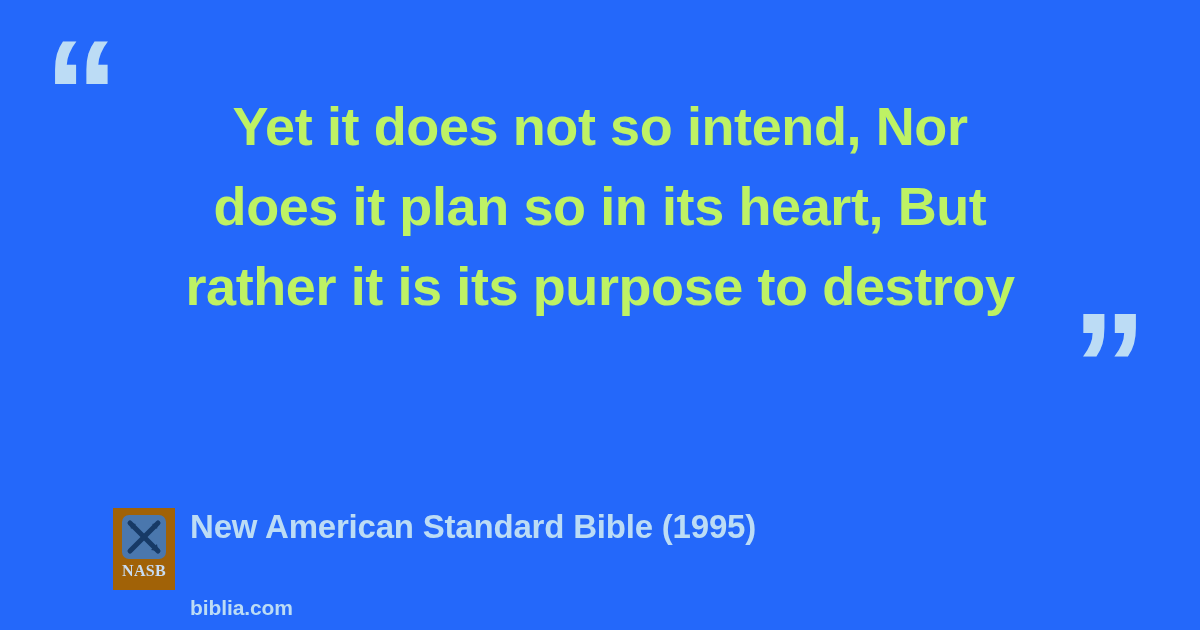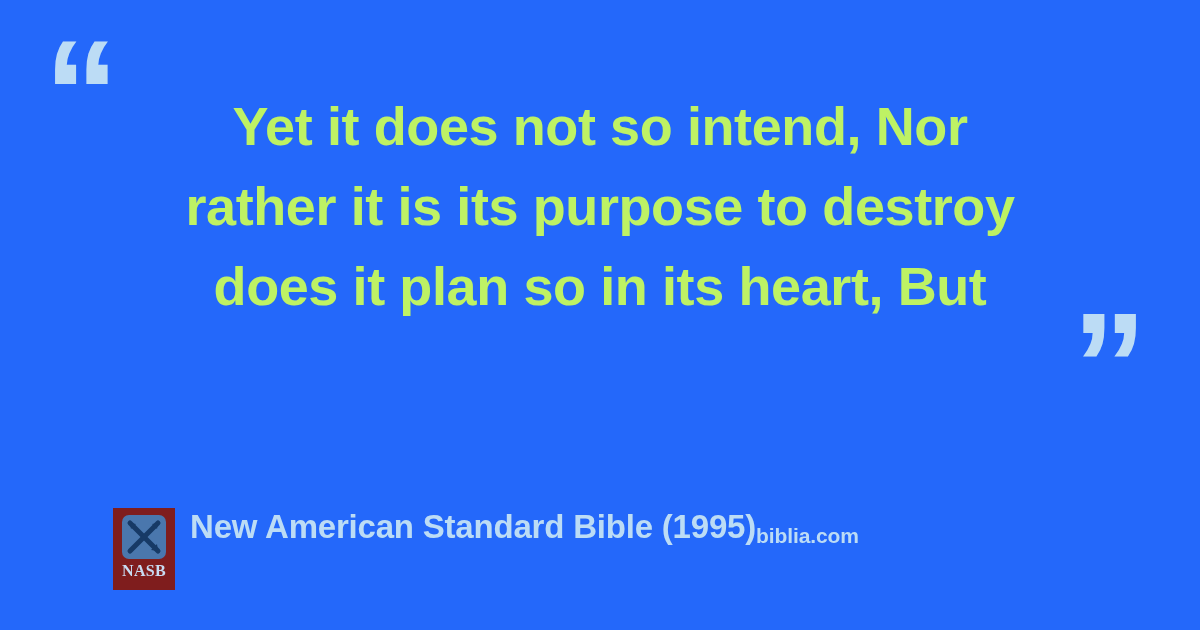--- a/index.html
+++ b/index.html
@@ -66,21 +66,21 @@
     position: absolute;
     left: 113px;
     top: 505px;
     display: flex;
     align-items: flex-start;
   }
   .logo {
     position: relative;
     width: 62px;
     height: 82px;
-    background: #7f1d1d;
+    background: #a16207;
     flex: 0 0 auto;
     margin-right: 15px;
     margin-top: 3px;
     display: flex;
     flex-direction: column;
     align-items: center;
     justify-content: flex-start;
     overflow: hidden;
   }
   .logo-tile {
@@ -98,22 +98,23 @@
     color: #c8dcf2;
     font-family: "Liberation Serif", serif;
     font-size: 16px;
     font-weight: 700;
     letter-spacing: 0.3px;
     line-height: 1;
   }
 
   .attr-text {
     display: flex;
-    flex-direction: row;
+    flex-direction: column;
     justify-content: center;
+    gap: 28px;
   }
   .attr-title {
     color: #bcdcf5;
     font-size: 33px;
     font-weight: 700;
     line-height: 44px;
     letter-spacing: -0.2px;
     white-space: nowrap;
   }
   .attr-url {
@@ -128,22 +129,22 @@
 </style>
 </head>
 <body>
 
 <div class="card">
 
   <div class="quote-mark quote-open">“</div>
 
   <div class="quote-block">
     <div class="quote-line">Yet it does not so intend, Nor</div>
+    <div class="quote-line">does it plan so in its heart, But</div>
     <div class="quote-line">rather it is its purpose to destroy</div>
-    <div class="quote-line">does it plan so in its heart, But</div>
   </div>
 
   <div class="quote-mark quote-close">”</div>
 
   <div class="attribution">
 
     <div class="logo">
       <div class="logo-tile">
         <svg width="44" height="44" viewBox="0 0 44 44" aria-hidden="true">
           <path d="M8 8 L36 36" stroke="#173a66" stroke-width="5" stroke-linecap="round"></path>

